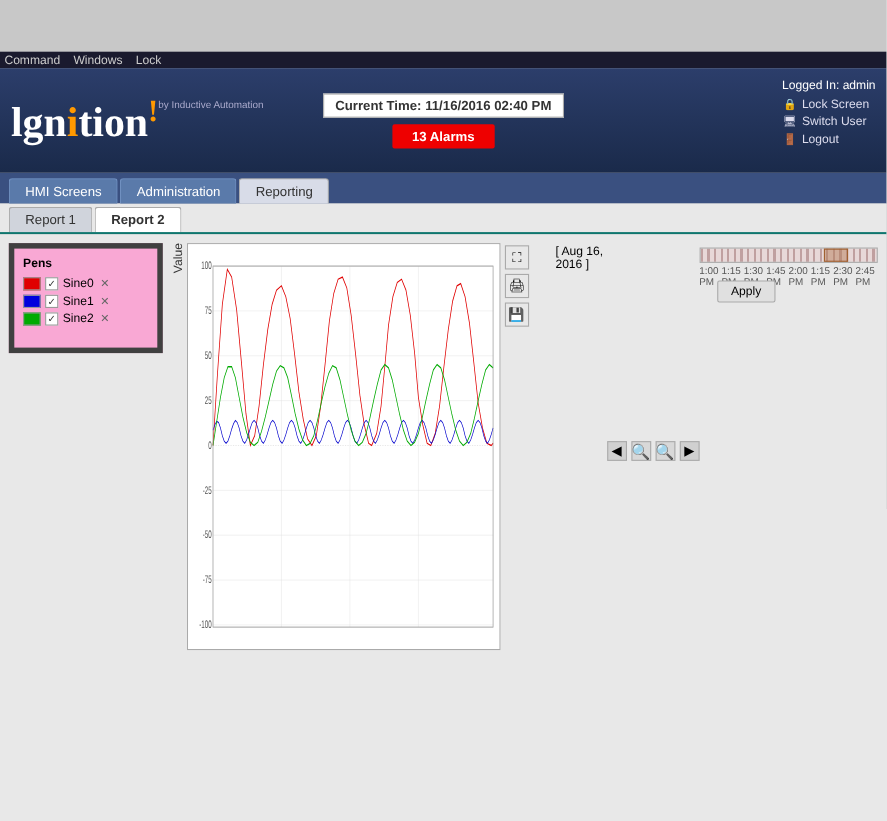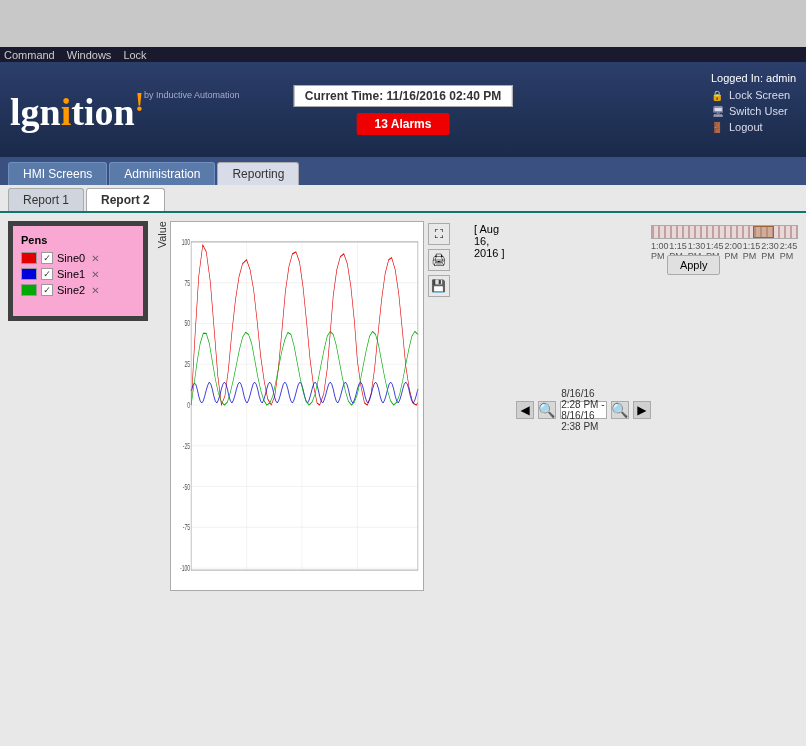--- a/index.html
+++ b/index.html
@@ -60,21 +60,21 @@
     
     #timeline-nav { margin-top: 8px; display: flex; align-items: center; gap: 4px; }
     .nav-arrow { background: #d0d0d0; border: 1px solid #aaa; width: 18px; height: 18px; display: flex; align-items: center; justify-content: center; cursor: pointer; font-size: 12px; }
     #timeline-range-box { flex: 1; background: white; border: 1px solid #aaa; height: 18px; display: flex; align-items: center; justify-content: center; font-size: 10px; color: #333; position: relative; }
     .nav-zoom { width: 18px; height: 18px; background: #d8d8d8; border: 1px solid #aaa; display: flex; align-items: center; justify-content: center; cursor: pointer; font-size: 10px; color: #333; }
 
     
     #full-timeline { margin-top: 4px; position: relative; height: 50px; }
     #timeline-bar { height: 14px; background: repeating-linear-gradient(90deg, #c0a0a0 0px, #c0a0a0 2px, #e8d8d8 2px, #e8d8d8 6px); border: 1px solid #aaa; position: relative; }
     #timeline-selection { position: absolute; top: 0; height: 100%; background: rgba(180, 120, 80, 0.45); border: 1px solid #a06030; }
-    #timeline-labels { display: flex; justify-content: space-between; margin-top: 2px; font-size: 9px; color: #555; }
+    #timeline-labels { display: flex; justify-content: center; margin-top: 2px; font-size: 9px; color: #555; }
     #apply-btn { position: absolute; bottom: 0; left: 16px; }
     #apply-btn button { background: #e0e0e0; border: 1px solid #aaa; padding: 3px 12px; cursor: pointer; font-size: 11px; border-radius: 2px; }
 
     .chart-wrapper { display: flex; align-items: flex-start; }
   </style>
 </head>
 <body>
 
 <div id="menubar">
   <span>Command</span>
@@ -208,21 +208,20 @@
           <button class="chart-icon-btn" title="Print">🖨</button>
           <button class="chart-icon-btn" title="Save">💾</button>
         </div>
       </div>
 
       <div id="x-axis-date">[ Aug 16, 2016 ]</div>
 
       <div id="timeline-nav">
         <div class="nav-arrow">◀</div>
         <div class="nav-zoom" style="font-size:14px;">🔍</div>
-        <div id="timeline-range-box">8/16/16 2:28 PM - 8/16/16 2:38 PM</div>
         <div class="nav-zoom" style="font-size:14px;">🔍</div>
         <div class="nav-arrow">▶</div>
       </div>
 
       <div id="full-timeline">
         <div id="timeline-bar">
           <div id="timeline-selection" style="left:70%; width:14%;"></div>
         </div>
         <div id="timeline-labels">
           <span>1:00 PM</span>

